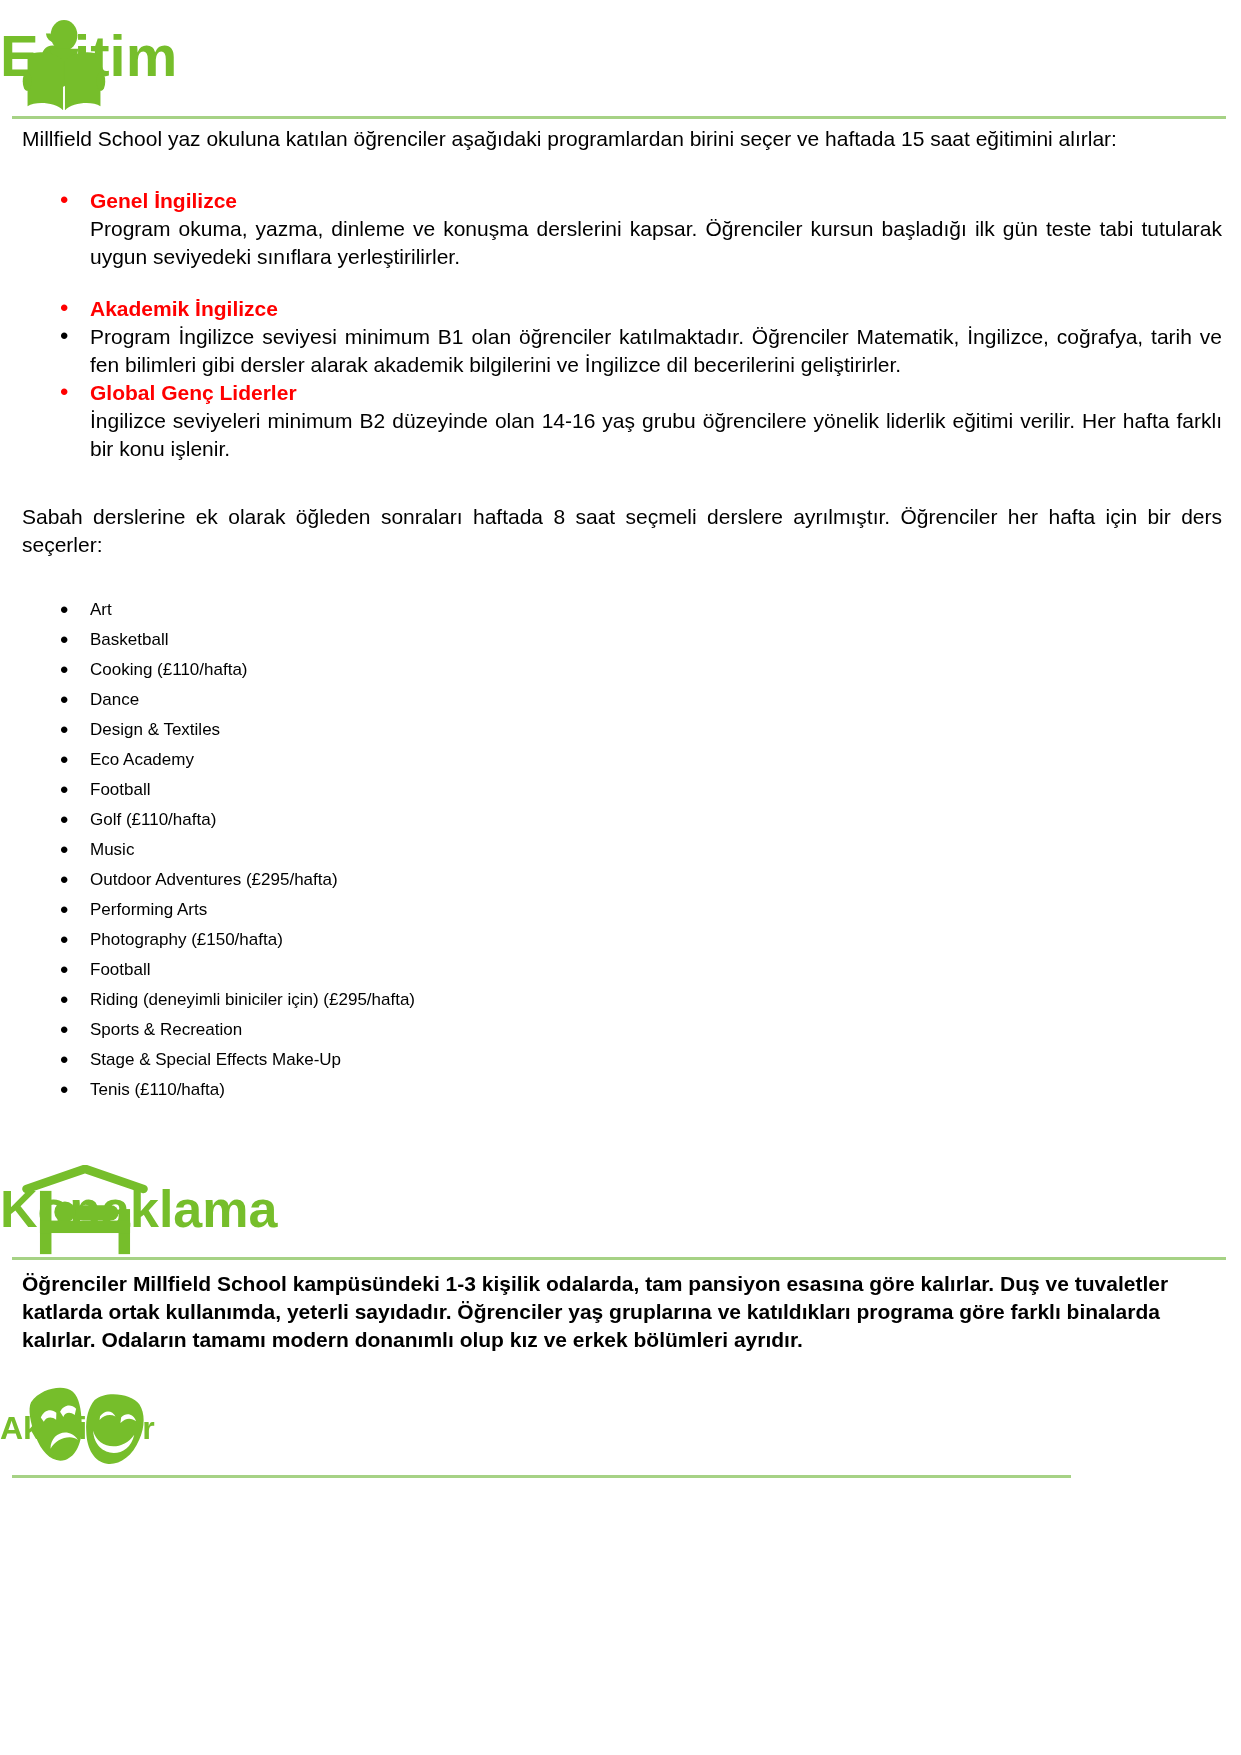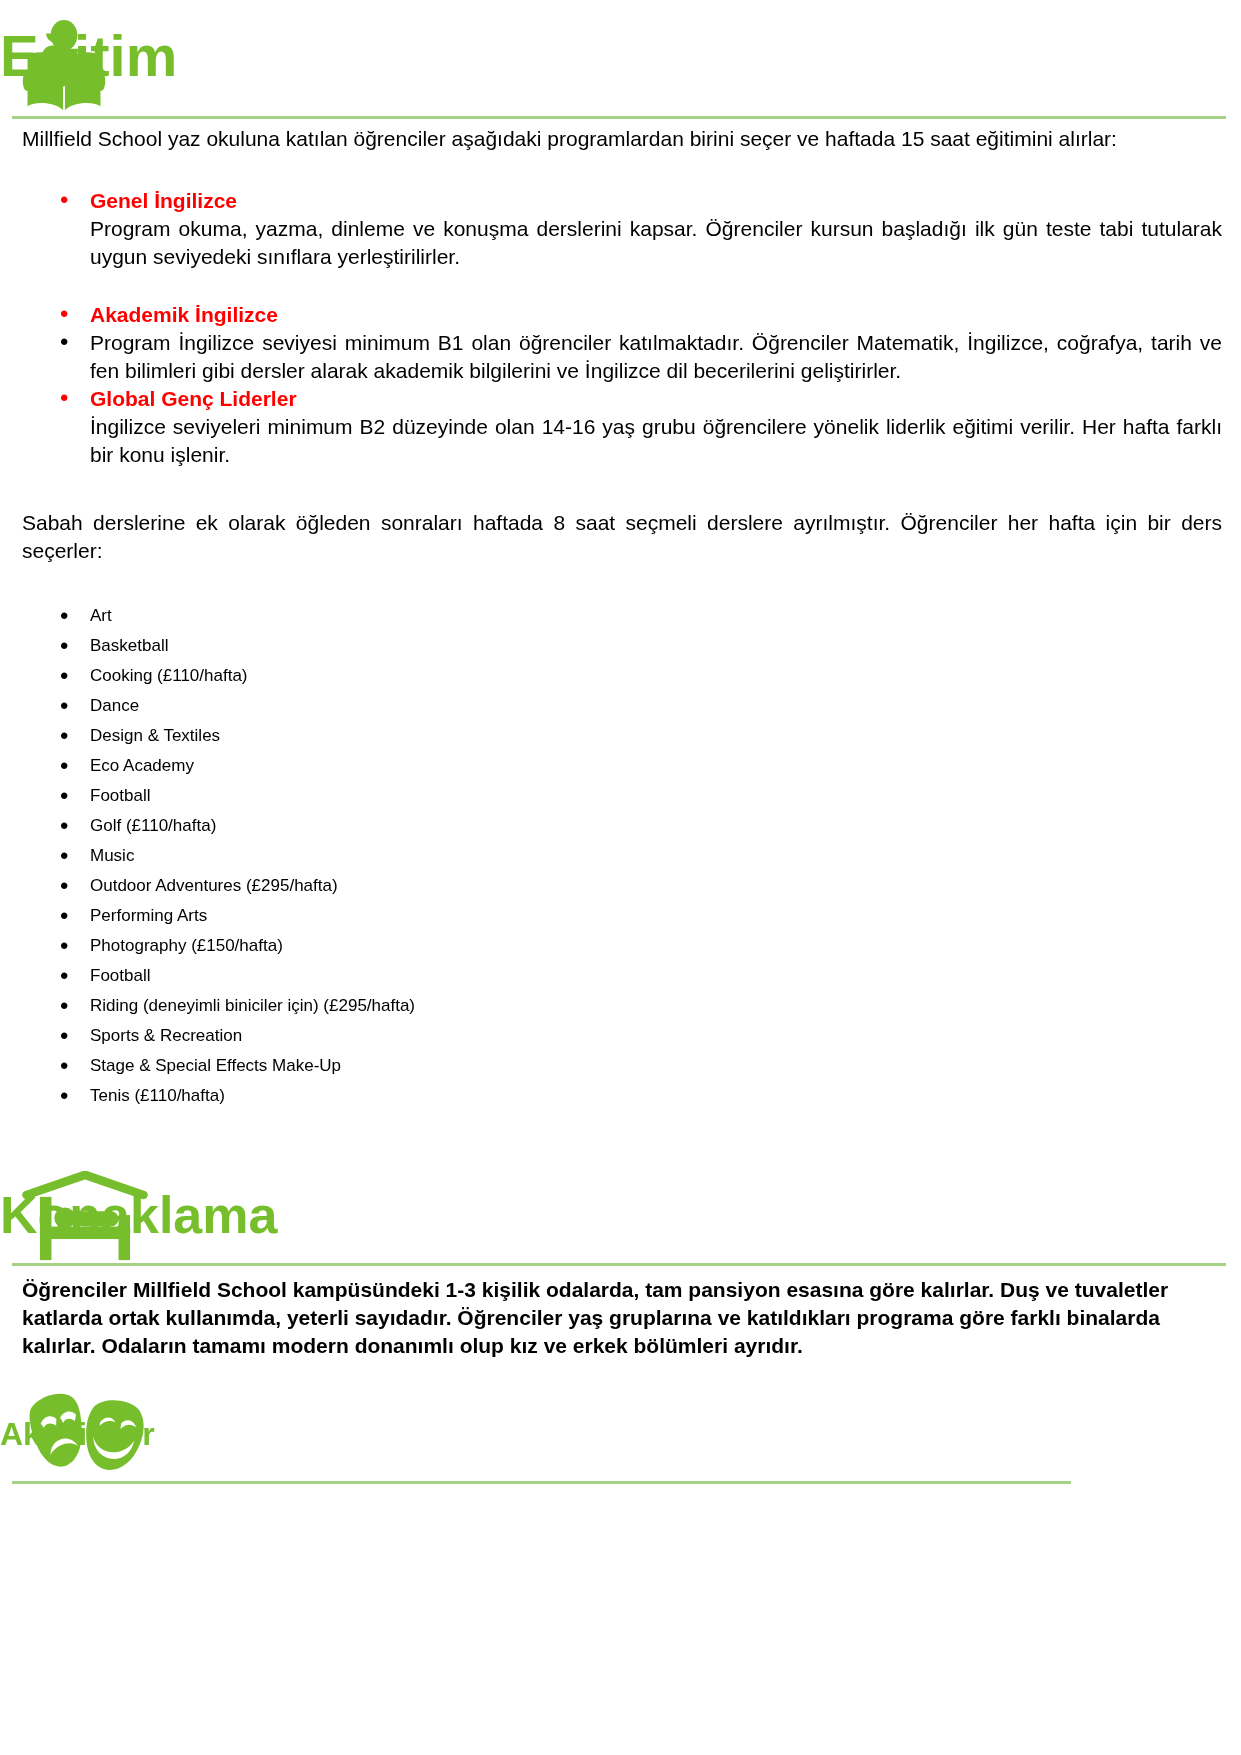--- a/index.html
+++ b/index.html
@@ -42,21 +42,21 @@
   
   .bullet-row,.body-ind{
     position:relative;font-size:21px;line-height:28px;
     margin:0 19px 0 22px;padding-left:68px;
   }
   .bullet-row::before{
     content:"\2022";position:absolute;left:38px;top:-1px;font-size:24px;
   }
   .head-row{margin-top:34px;}
   .head-row::before{color:var(--red);}
-  .head-row-2{margin-top:30px;}
+  .head-row-2{margin-top:24px;}
   .head-row-3{margin-top:0;}
   .red-head{color:var(--red);font-weight:bold;}
 
   
   .electives{margin:36px 19px 0 22px;padding:0;list-style:none;}
   .elective{
     position:relative;padding-left:68px;font-size:17px;line-height:30px;
   }
   .elective::before{content:"\2022";position:absolute;left:38px;top:0;font-size:24px;}
 </style>

